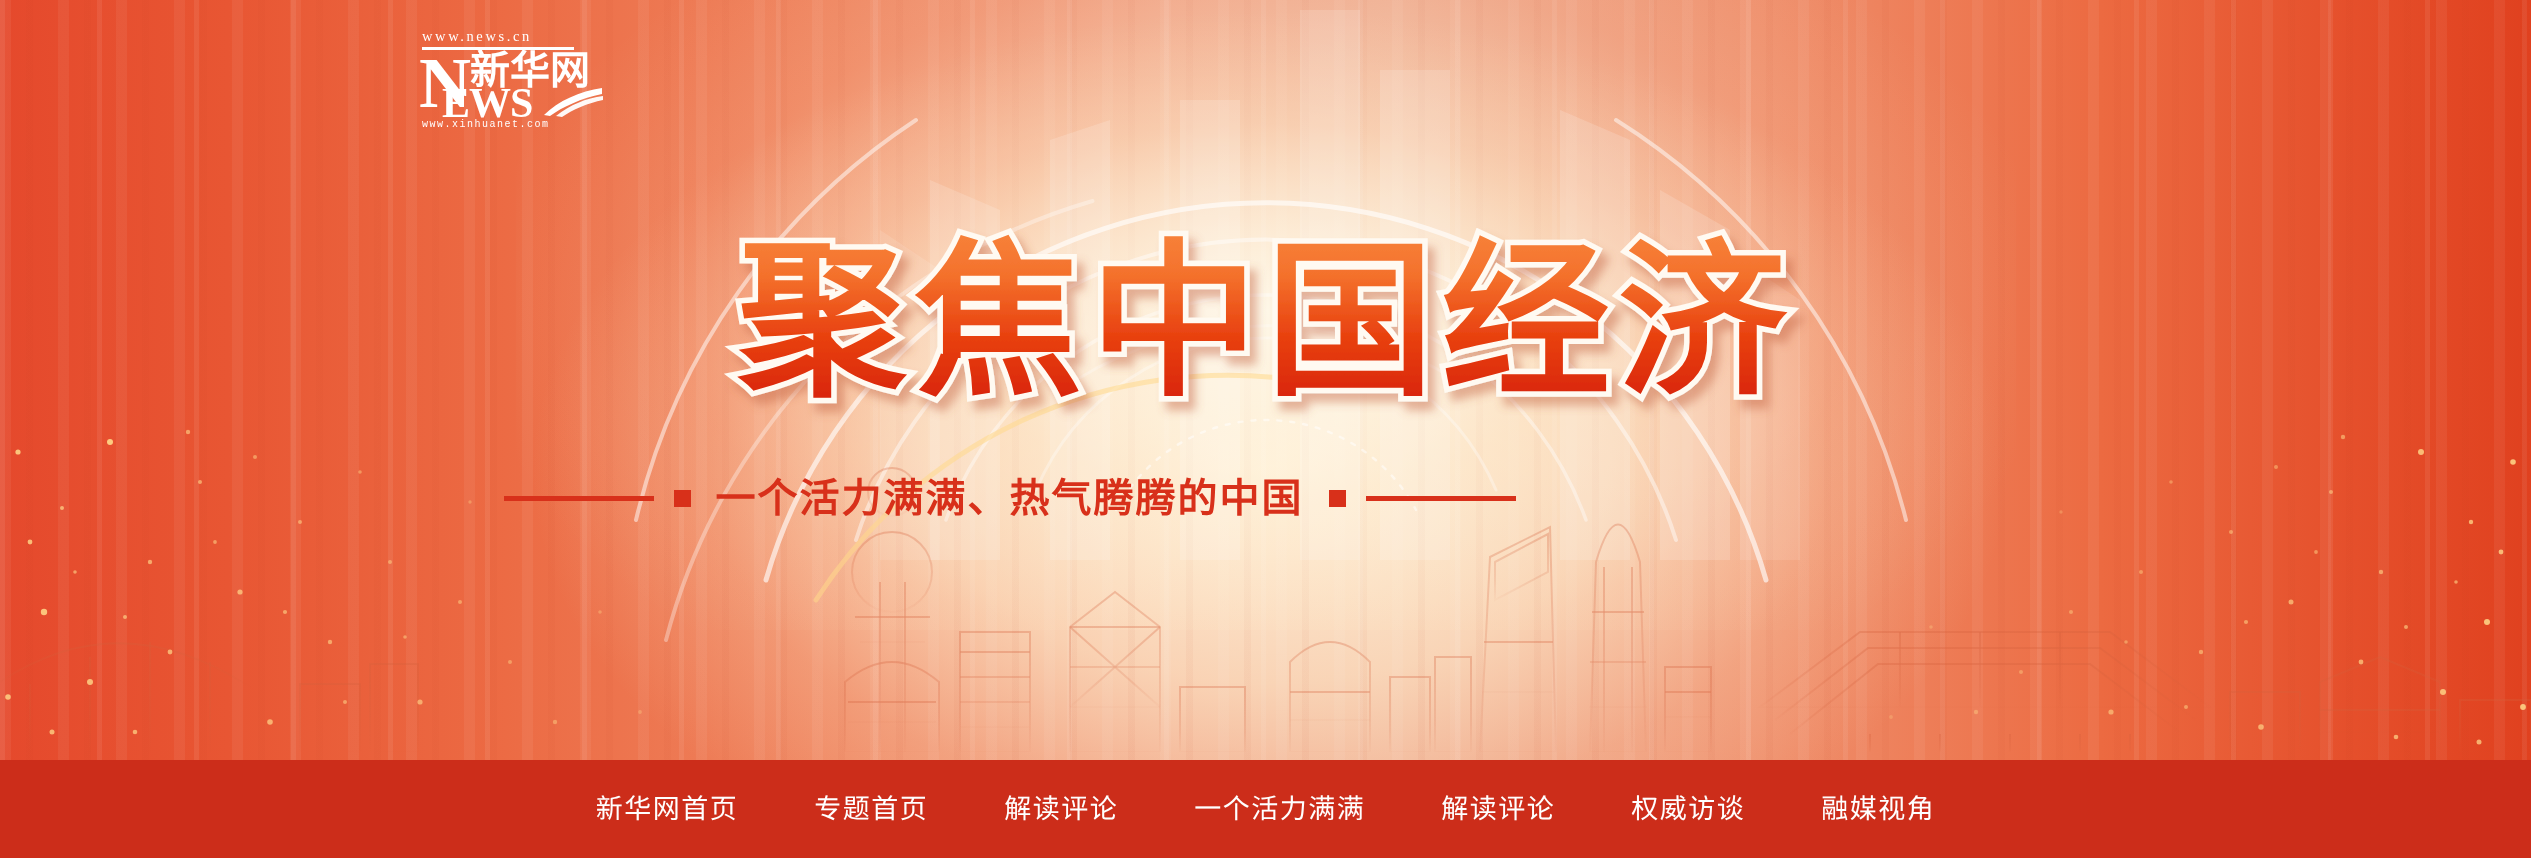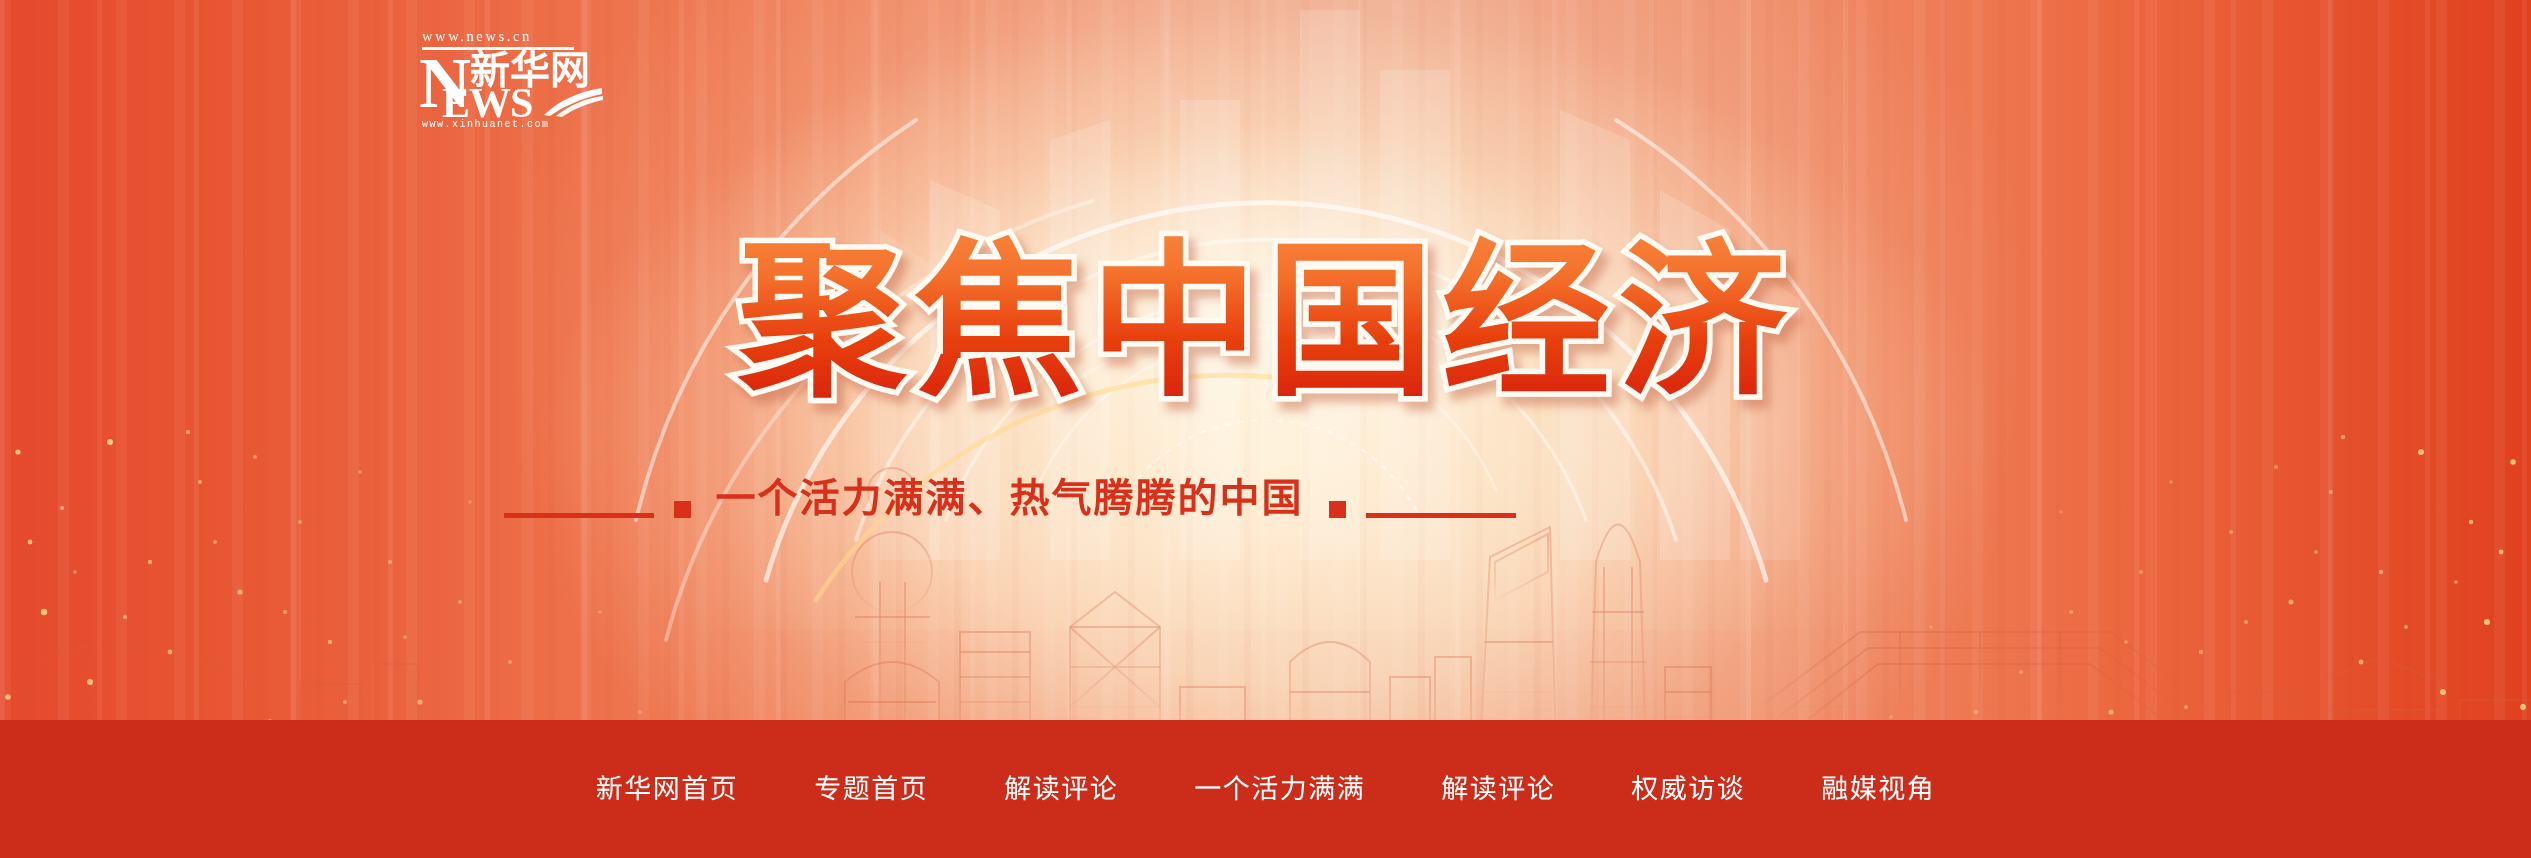--- a/index.html
+++ b/index.html
@@ -82,33 +82,33 @@
     font-family:Liberation Mono, monospace; white-space:nowrap; padding-left:2px;
   }
 
   
   .title-wrap{ position:absolute; left:0; top:228px; width:2531px; text-align:center; }
   .title-svg{ display:inline-block; }
 
   
   .sub{
     position:absolute; left:0; top:478px; width:2019px;
-    display:flex; align-items:flex-end; justify-content:center; gap:3px;
+    display:flex; align-items:center; justify-content:center; gap:3px;
   }
   .sub .line{ width:150px; height:5px; background:#d8301a; }
   .sub .dot{ width:17px; height:17px; background:#d8301a; }
   .sub .gapL{ width:14px; } .sub .gapR{ width:14px; }
   .sub .txt{
     color:#d8301a; font-size:40px; font-weight:bold; letter-spacing:2px;
     white-space:nowrap; padding:0 22px; line-height:1;
   }
 
   
   .nav{
-    position:absolute; left:0; bottom:0; width:2531px; height:138px;
+    position:absolute; left:0; bottom:0; width:2531px; height:98px;
     background:#cc2d1a; display:flex; align-items:center; justify-content:center;
   }
   .nav .item{
     color:#fff; font-size:27px; letter-spacing:1.5px; white-space:nowrap;
     padding:0 38px; cursor:pointer; line-height:1;
   }
 </style>
 </head>
 <body>
 

